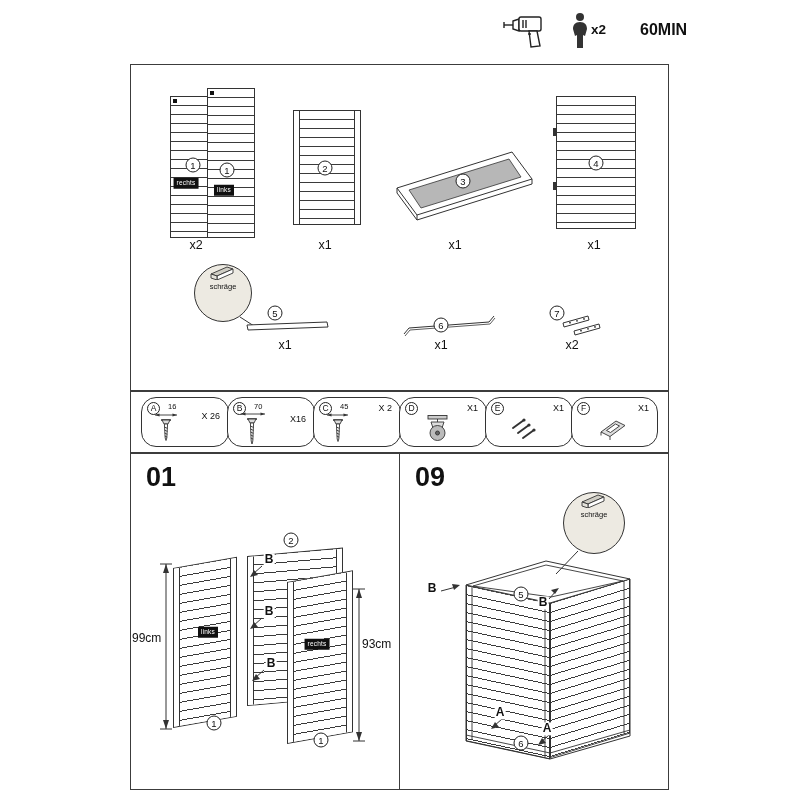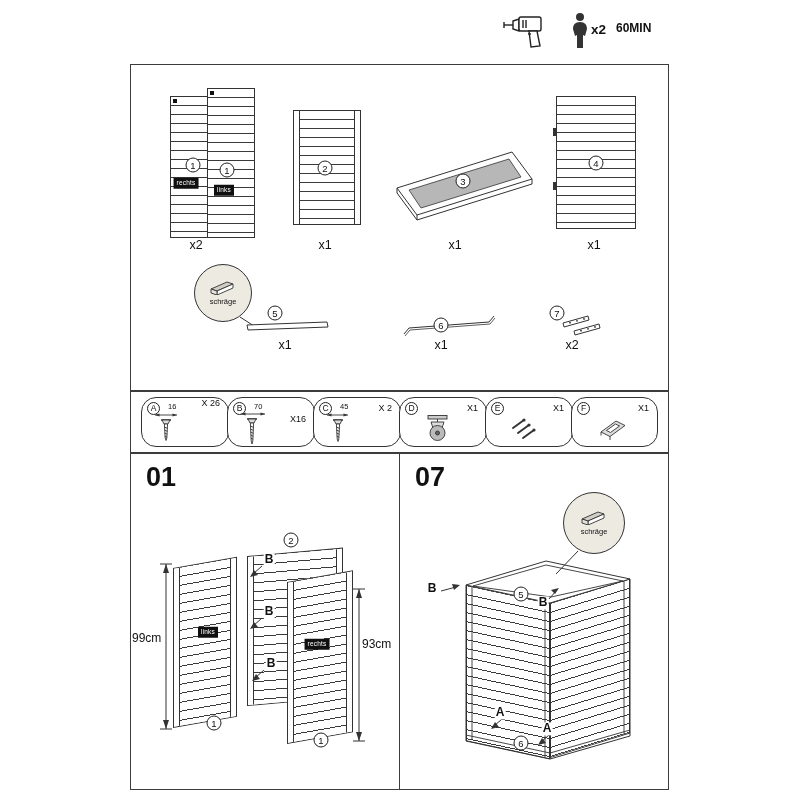--- a/index.html
+++ b/index.html
@@ -19,21 +19,21 @@
         display:flex;align-items:center;justify-content:center;font-size:9.5px;line-height:1;
         transform:translate(-50%,-50%);z-index:12}
   .qty{position:absolute;font-size:12.5px;transform:translateX(-50%);z-index:12}
   .chip{position:absolute;background:#101010;color:#fff;font-size:6.5px;line-height:1;padding:2px 3px;
         transform:translate(-50%,-50%);z-index:12;letter-spacing:.2px;white-space:nowrap}
   .stepnum{position:absolute;font-size:27px;font-weight:700;z-index:12}
   .dim{position:absolute;font-size:12px;z-index:12}
   .blab{position:absolute;font-size:12px;font-weight:700;transform:translate(-50%,-50%);
         background:#fff;padding:0 1px;line-height:1.1;z-index:12}
   .callout{position:absolute;border:1.5px solid #333;border-radius:50%;background:#edeae2;
-           display:flex;flex-direction:column;align-items:center;justify-content:center;gap:2px;z-index:11}
+           display:flex;flex-direction:column;align-items:center;justify-content:flex-start;gap:2px;z-index:11}
   .callout .ctext{font-size:7.5px}
   .hw{position:absolute;height:50px;border:1.3px solid #333;border-radius:15px;background:#fff;z-index:6}
   .hcirc{position:absolute;width:13px;height:13px;border:1px solid #222;border-radius:50%;background:#fff;
          display:flex;align-items:center;justify-content:center;font-size:8.5px;line-height:1}
   .hqty{position:absolute;font-size:9px}
   .hdim{position:absolute;font-size:7.5px}
   .hicon{position:absolute}
   .dot{position:absolute;background:#111;z-index:4}
   .mark{position:absolute;background:#333;z-index:4}
   .overlay{position:absolute;left:0;top:0;z-index:8;pointer-events:none}
@@ -55,21 +55,21 @@
       <polygon points="27,18 35,18 38,33 29,34"></polygon>
       <line x1="26" y1="21" x2="29" y2="21"></line>
     </g>
   </svg>
 
   <svg class="abs" style="left:570px;top:12px" width="20" height="38" viewBox="0 0 20 38">
     <circle cx="10" cy="5" r="4" fill="#333"></circle>
     <path d="M10,10 C5,10 3,13 3,17 L5,24 L7,23 L7,36 L13,36 L13,23 L15,24 L17,17 C17,13 15,10 10,10 Z" fill="#333"></path>
   </svg>
   <span class="hdrsmall" style="left:591px;top:22px;font-size:13.5px">x2</span>
-  <span class="hdrsmall" style="left:616px;top:21px;font-size:12px">60MIN</span>
+  <span class="hdrsmall" style="left:640px;top:21px;font-size:16px">60MIN</span>
 
   <div class="box" style="left:130px;top:64px;width:539px;height:327px"></div>
   <div class="box" style="left:130px;top:391px;width:539px;height:62px"></div>
   <div class="box" style="left:130px;top:453px;width:270px;height:337px"></div>
   <div class="box" style="left:399px;top:453px;width:270px;height:337px"></div>
 
   <div class="panel" style="left:170px;top:96px;width:48px;height:142px;z-index:1">
     <div class="slats"></div>
   </div>
   <div class="panel" style="left:207px;top:88px;width:48px;height:150px;z-index:2">
@@ -117,21 +117,21 @@
 
   <span class="circ" style="left:441px;top:325px">6</span>
   <span class="qty" style="left:441px;top:338px">x1</span>
 
   <span class="circ" style="left:557px;top:313px">7</span>
   <span class="qty" style="left:572px;top:338px">x2</span>
 
   <div class="hw" style="left:141px;top:397px;width:88px">
     <span class="hcirc" style="left:5px;top:4px">A</span>
     <span class="hdim" style="left:26px;top:4px">16</span>
-    <span class="hqty" style="right:8px;top:0">X 26</span>
+    <span class="hqty" style="right:8px;top:13px">X 26</span>
     <svg class="hicon" style="left:10px;top:14px" width="34" height="34" viewBox="0 0 34 34">
       <g stroke="#333" stroke-width="0.9" fill="none">
         <line x1="3" y1="3" x2="25" y2="3"></line>
         <polygon points="3,3 7.5,1.4 7.5,4.6" fill="#333" stroke="none"></polygon>
         <polygon points="25,3 20.5,1.4 20.5,4.6" fill="#333" stroke="none"></polygon>
         <line x1="9" y1="8" x2="19" y2="8" stroke-width="1.5"></line>
         <polygon points="10,8 18,8 16,12 12,12" fill="#ddd"></polygon>
         <polygon points="12.4,12 15.6,12 14.8,26 14,28.5 13.2,26" fill="#fff"></polygon>
         <line x1="12.5" y1="15" x2="15.4" y2="16.4"></line>
         <line x1="12.5" y1="18" x2="15.4" y2="19.4"></line>
@@ -250,21 +250,21 @@
   <span class="circ" style="left:214px;top:723px">1</span>
   <span class="circ" style="left:321px;top:740px">1</span>
   <span class="chip" style="left:208px;top:632px">links</span>
   <span class="chip" style="left:317px;top:644px">rechts</span>
   <span class="blab" style="left:269px;top:560px">B</span>
   <span class="blab" style="left:269px;top:612px">B</span>
   <span class="blab" style="left:271px;top:664px">B</span>
   <span class="dim" style="left:132px;top:631px">99cm</span>
   <span class="dim" style="left:362px;top:637px">93cm</span>
 
-  <span class="stepnum" style="left:415px;top:462px">07</span>
+  <span class="stepnum" style="left:415px;top:462px">09</span>
 
   <div class="callout" style="left:563px;top:492px;width:62px;height:62px">
     <svg width="26" height="15" viewBox="0 0 26 15">
       <g stroke="#333" stroke-width="0.9">
         <polygon points="1,9 17,2 23,4 7,11" fill="#cfcdc4"></polygon>
         <polygon points="7,11 23,4 23,8 7,15" fill="#fff"></polygon>
         <polygon points="1,9 7,11 7,15 1,13" fill="#e4e2da"></polygon>
       </g>
     </svg>
     <span class="ctext">schräge</span>

